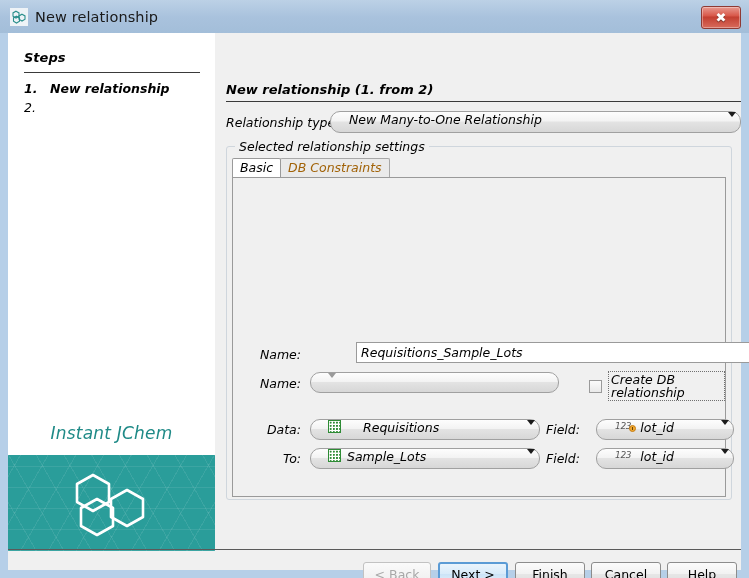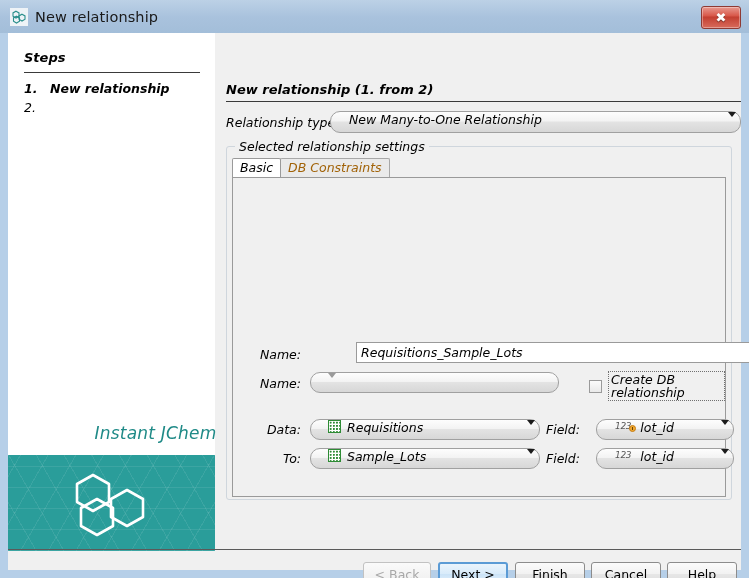--- a/index.html
+++ b/index.html
@@ -106,21 +106,20 @@
 
   
   .logo-caption {
     position: absolute;
     left: 0; top: 390px;
     width: 207px;
     text-align: center;
     font-size: 17px;
     color: #1f8a87;
     letter-spacing: 0.2px;
-    padding-left: 44px;
   }
   .logo-panel {
     position: absolute;
     left: 0; top: 422px;
     width: 207px; height: 96px;
     background-color: #2a9d9a;
     background-image:
       repeating-linear-gradient(60deg, rgba(255,255,255,0.085) 0 1px, transparent 1px 24px),
       repeating-linear-gradient(-60deg, rgba(255,255,255,0.085) 0 1px, transparent 1px 24px),
       repeating-linear-gradient(0deg, rgba(255,255,255,0.085) 0 1px, transparent 1px 21px);
@@ -295,21 +294,21 @@
   }
   .checkbox-label {
     font-size: 12.5px;
     color: #000;
     border: 1px dotted #707070;
     padding: 1px 2px;
     line-height: 13px;
   }
 
   
-  #from-combo { left: 77px; top: 241px; width: 230px; height: 21px; }
+  #from-combo { left: 77px; top: 241px; width: 230px; height: 21px; gap: 16px; }
   #to-combo   { left: 77px; top: 270px; width: 230px; height: 21px; }
 
   .tbl-icon {
     width: 13px; height: 13px;
     flex: 0 0 13px;
     margin-left: 5px;
     box-sizing: border-box;
     border: 1.5px solid #2e8b35;
     background: #ffffff;
     background-image:

